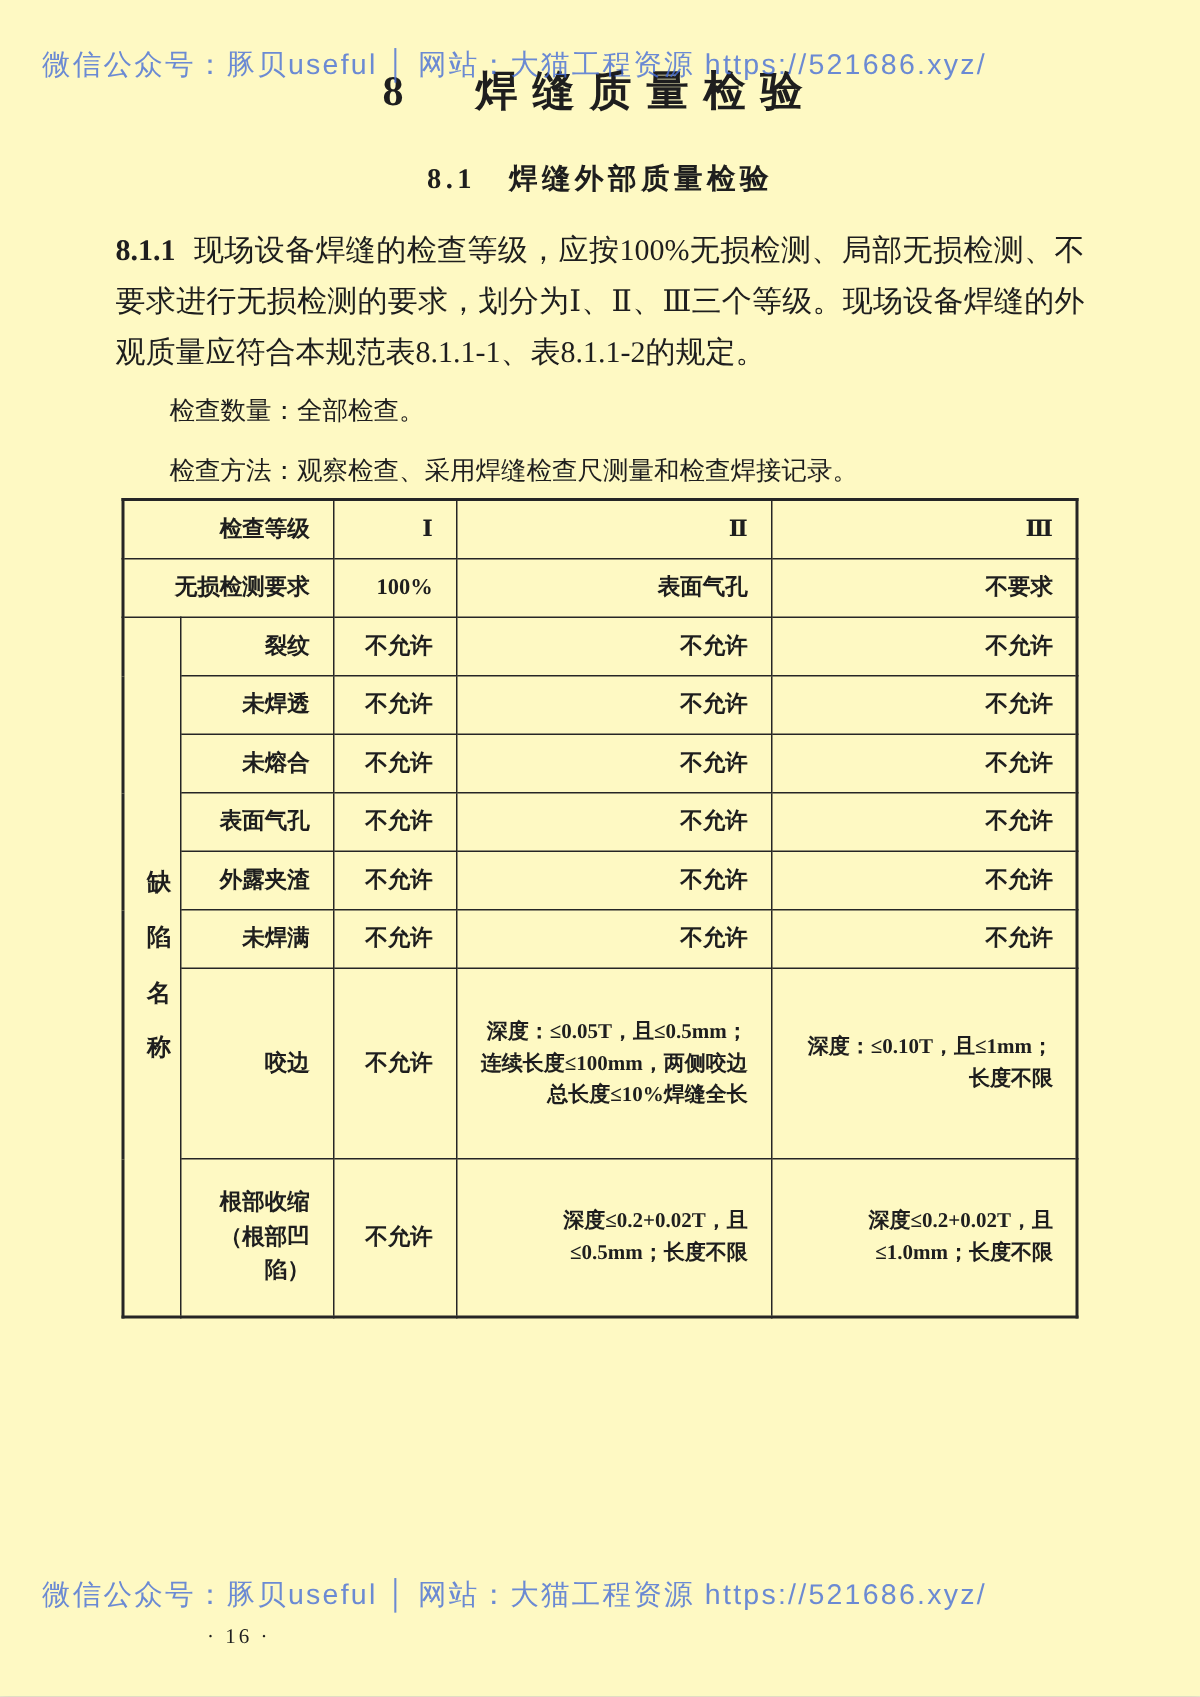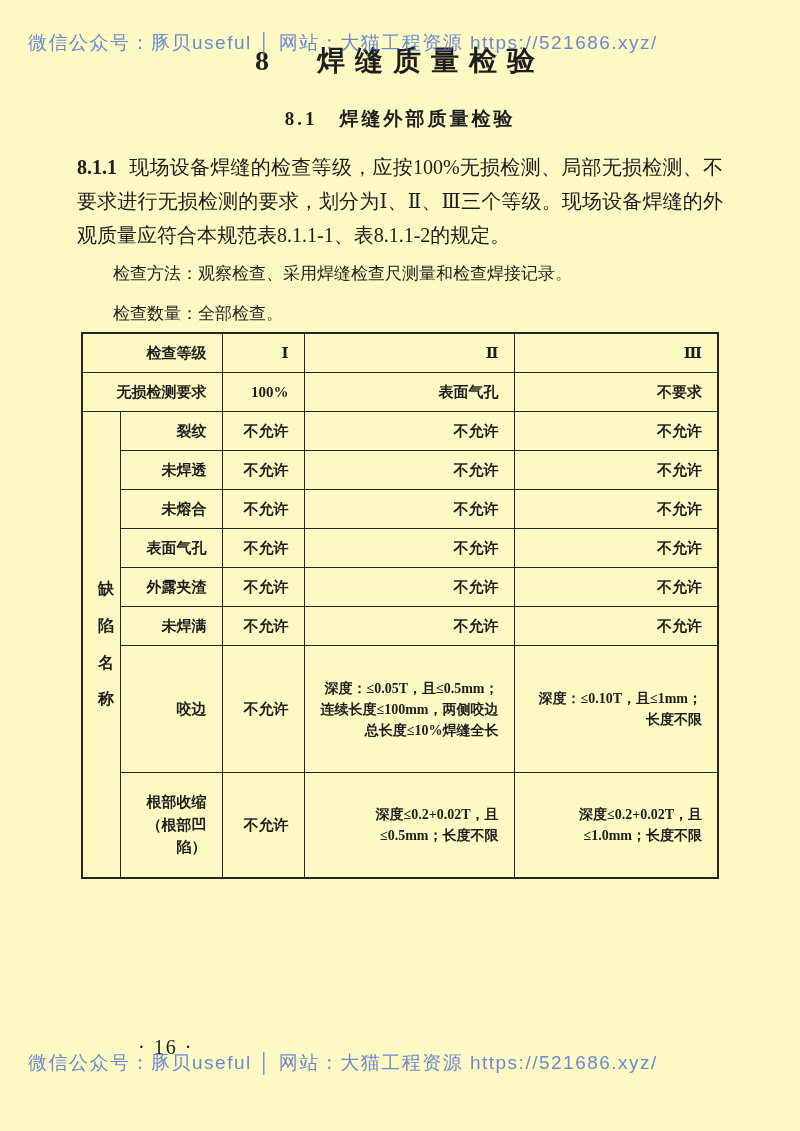--- a/index.html
+++ b/index.html
@@ -67,41 +67,41 @@
   tr.srow td{height:30px;}
   tr.bite-row td{height:118px;}
   tr.root-row td{height:96px;}
   td.vlabel div{
     width:1em;margin:0 auto;
     word-break:break-all;line-height:2.3;
     font-size:16px;
   }
   td.longcell{font-size:14px;padding:6px 8px;line-height:1.6;}
   .pagenum{
-    position:absolute;left:138px;top:1036px;
-    font-size:20px;letter-spacing:2px;
+    position:absolute;left:138px;top:1084px;
+    font-size:14px;letter-spacing:2px;
   }
 </style>
 </head>
 <body>
 
 <div class="page">
 
   <div class="watermark wm-top">微信公众号：豚贝useful │ 网站：大猫工程资源 https://521686.xyz/</div>
 
   <div class="content">
     <h1 class="chapter">8　焊缝质量检验</h1>
     <h2 class="section">8.1　焊缝外部质量检验</h2>
 
     <p class="clause">
       <span class="clause-num">8.1.1</span><span>现场设备焊缝的检查等级，应按100%无损检测、局部无损检测、不要求进行无损检测的要求，划分为Ⅰ、Ⅱ、Ⅲ三个等级。现场设备焊缝的外观质量应符合本规范表8.1.1-1、表8.1.1-2的规定。</span>
     </p>
 
+    <p class="indent">检查数量：全部检查。</p>
     <p class="indent">检查方法：观察检查、采用焊缝检查尺测量和检查焊接记录。</p>
-    <p class="indent">检查数量：全部检查。</p>
 
 
     <table class="qtable">
       <colgroup>
         <col style="width:38px">
           <col style="width:102px">
           <col style="width:82px">
           <col style="width:210px">
           <col style="width:204px">
       </colgroup>

